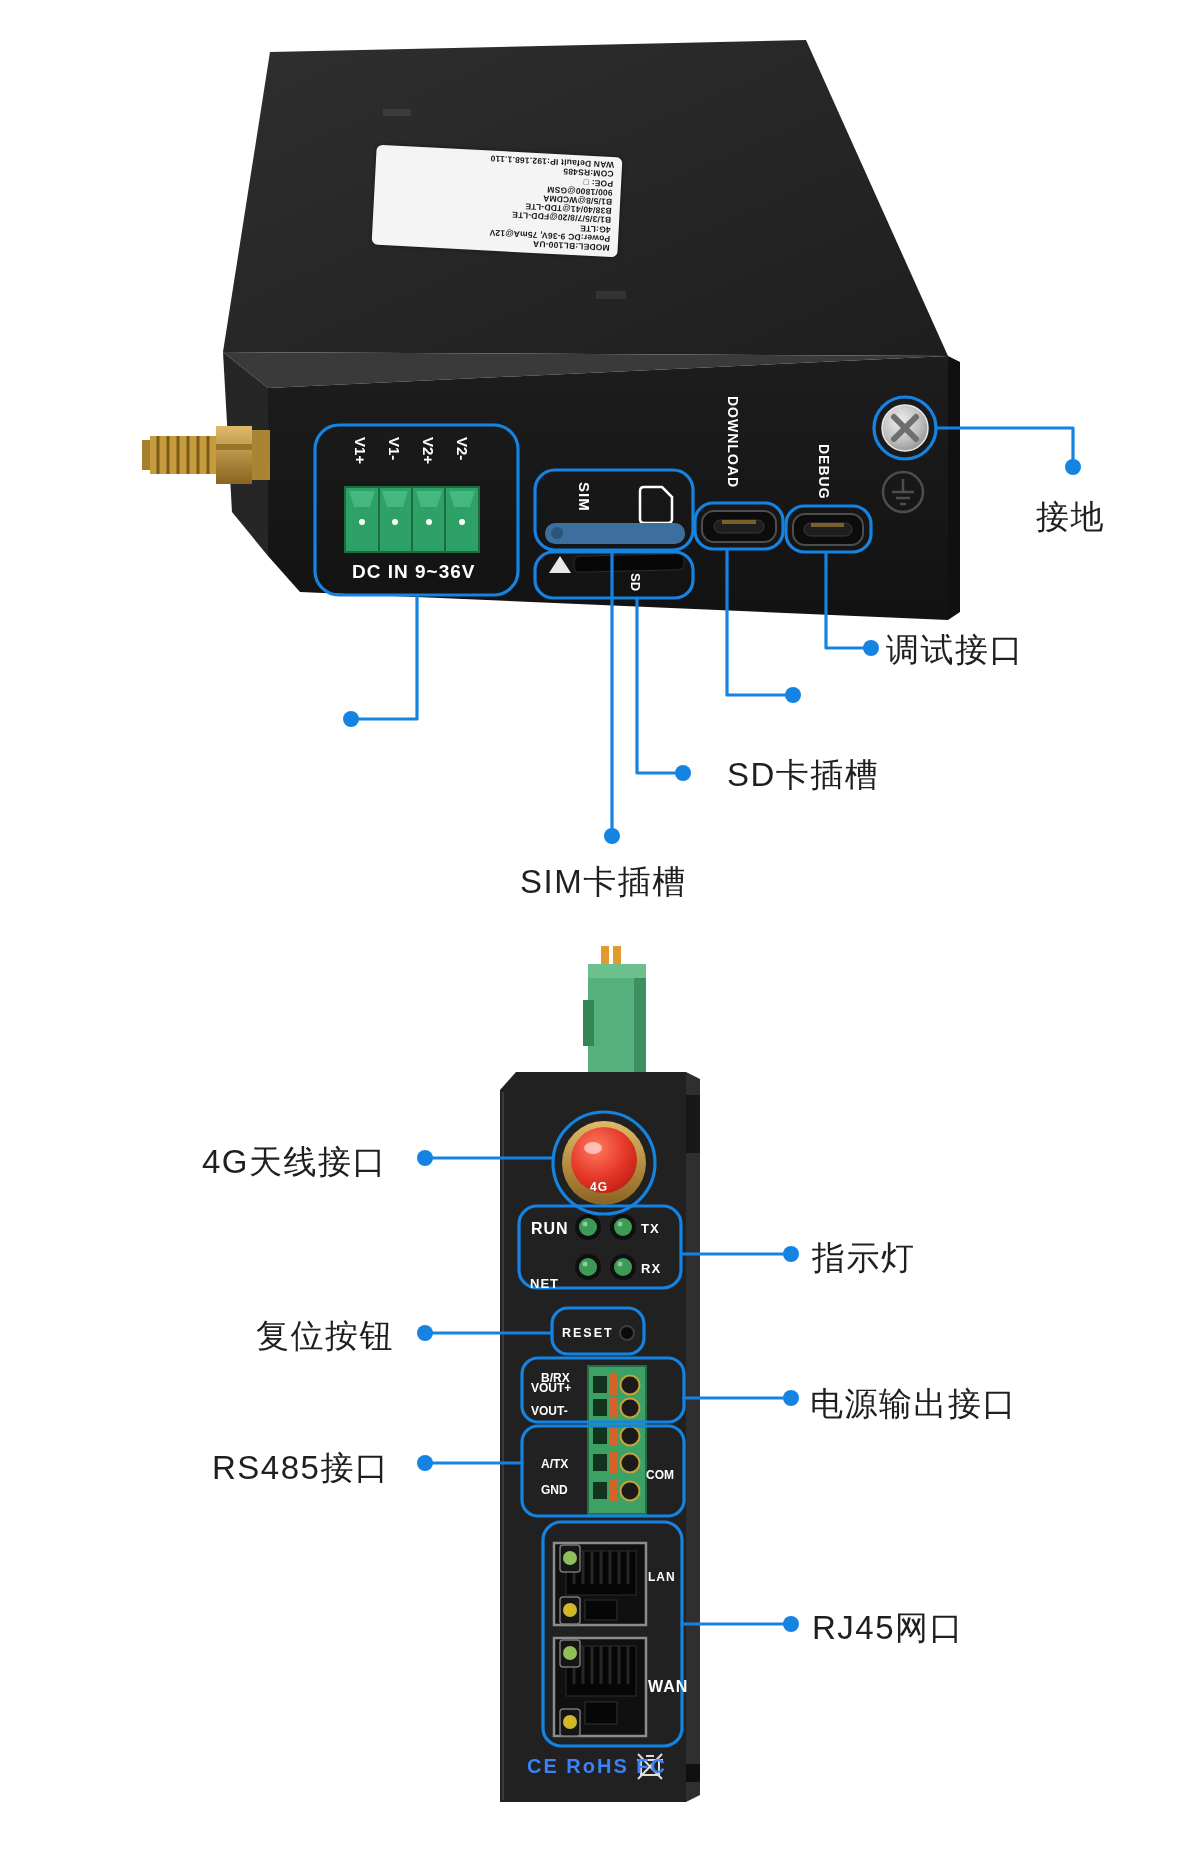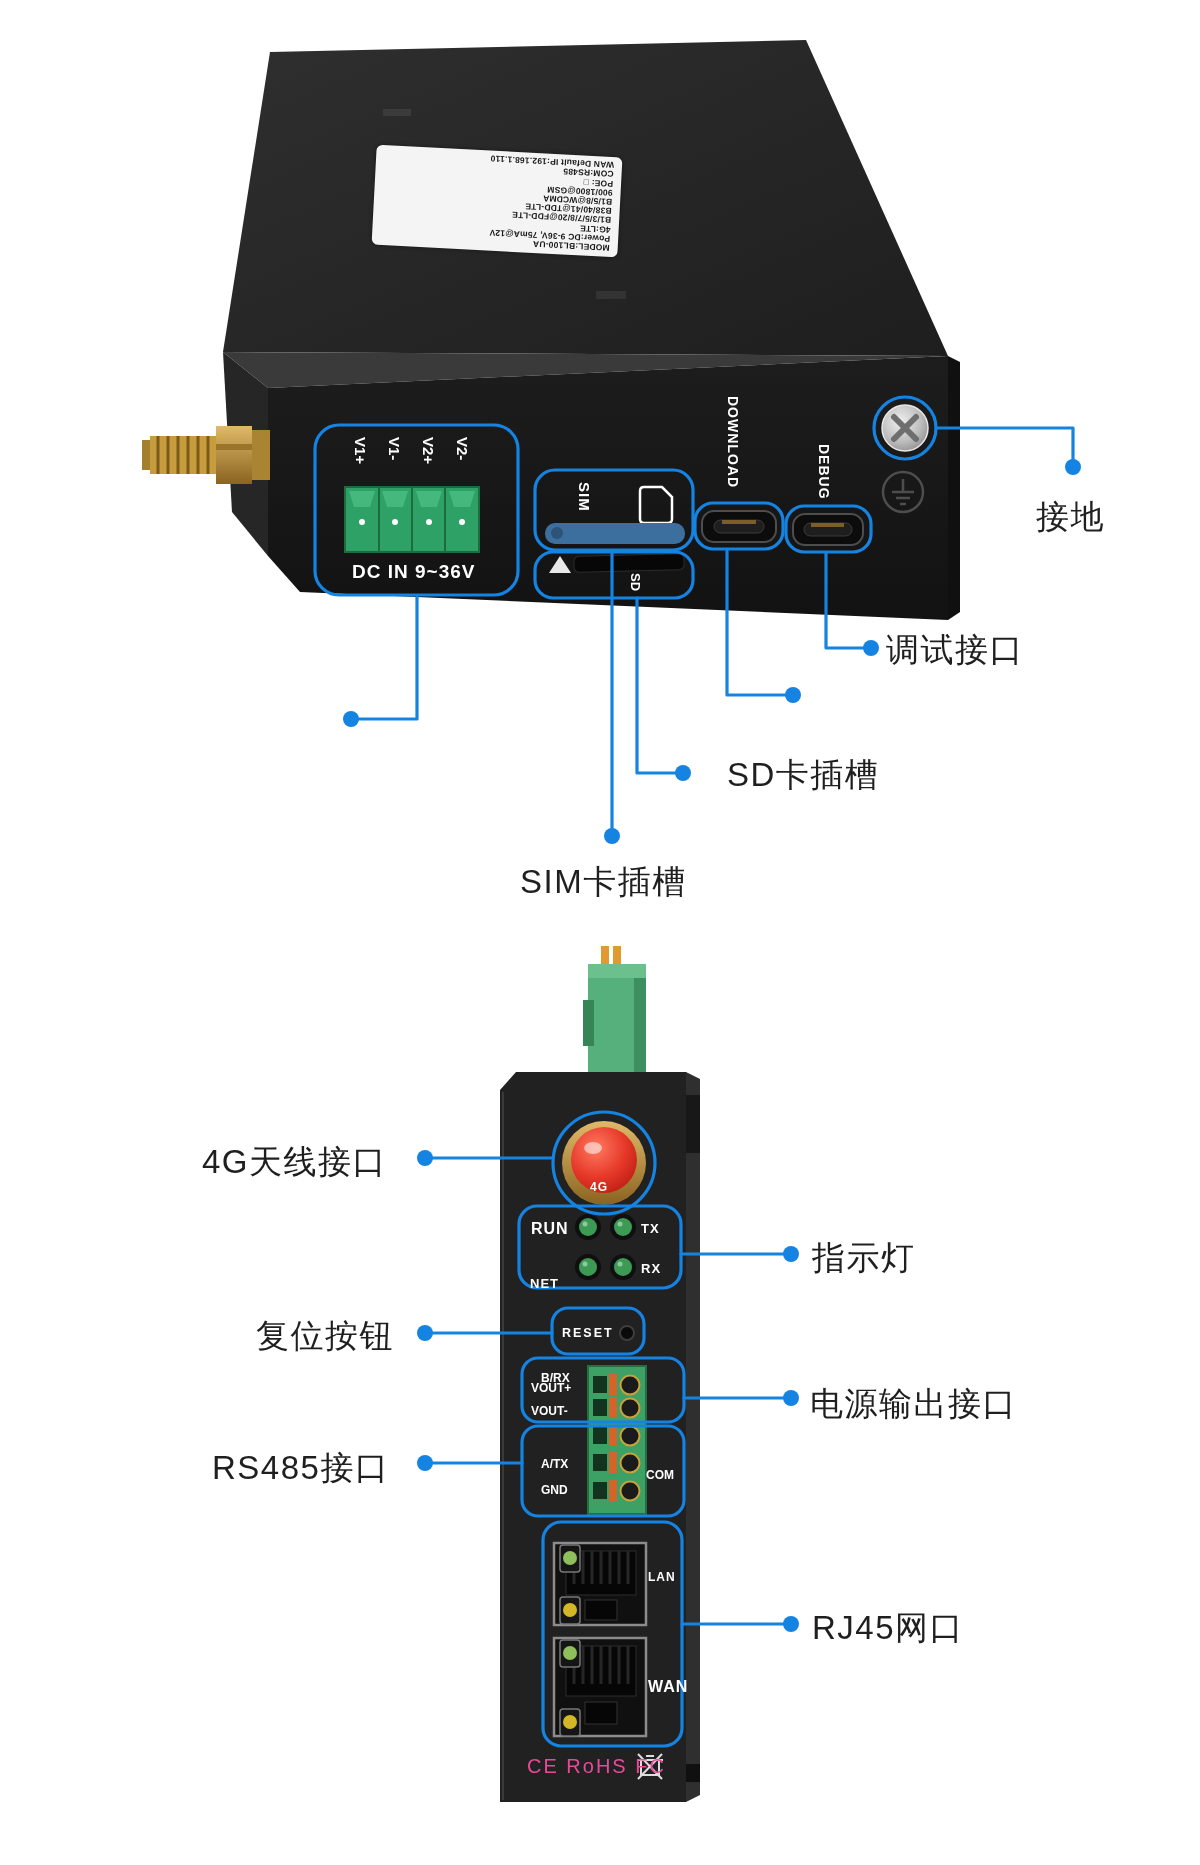--- a/index.html
+++ b/index.html
@@ -11,22 +11,22 @@
   svg .accent-f { fill:var(--accent); }
   .cl { position:absolute; font-size:33px; font-weight:500; color:var(--ink);
         letter-spacing:1.5px; white-space:nowrap; }
   .pt { position:absolute; color:#fff; font-weight:bold; white-space:nowrap; }
   .vert { transform:rotate(90deg); transform-origin:0 0; }
   .sticker { position:absolute; left:374px; top:151px; width:246px; height:100px;
              background:#f4f4f4; border-radius:6px; transform:rotate(183deg);
              box-shadow:0 0 4px rgba(0,0,0,.45); padding:5px 8px; box-sizing:border-box;
              color:#181818; font-size:8.5px; line-height:9.2px; font-weight:bold;
              letter-spacing:.2px; }
-  .cert { position:absolute; left:527px; top:1755px; font-size:20px; font-weight:normal;
-          color:#ec4899; letter-spacing:2px; }
+  .cert { position:absolute; left:527px; top:1755px; font-size:20px; font-weight:bold;
+          color:#3b82f6; letter-spacing:2px; }
 </style>
 </head>
 <body>
 
 <div class="canvas">
 
 <svg class="layer" width="1200" height="1865" viewBox="0 0 1200 1865">
   <defs>
     <linearGradient id="topFace" x1="0" y1="0" x2="1" y2="1">
       <stop offset="0" stop-color="#2f2f2f"></stop>

